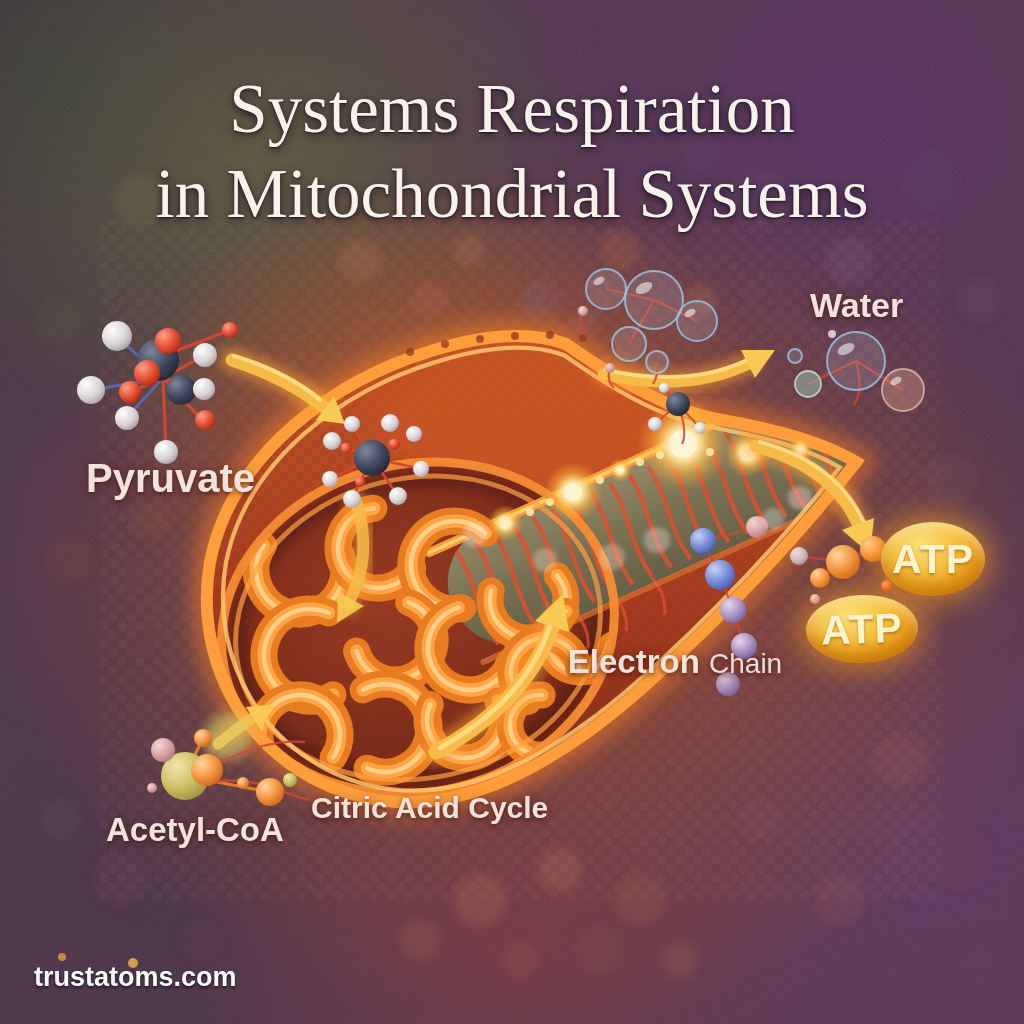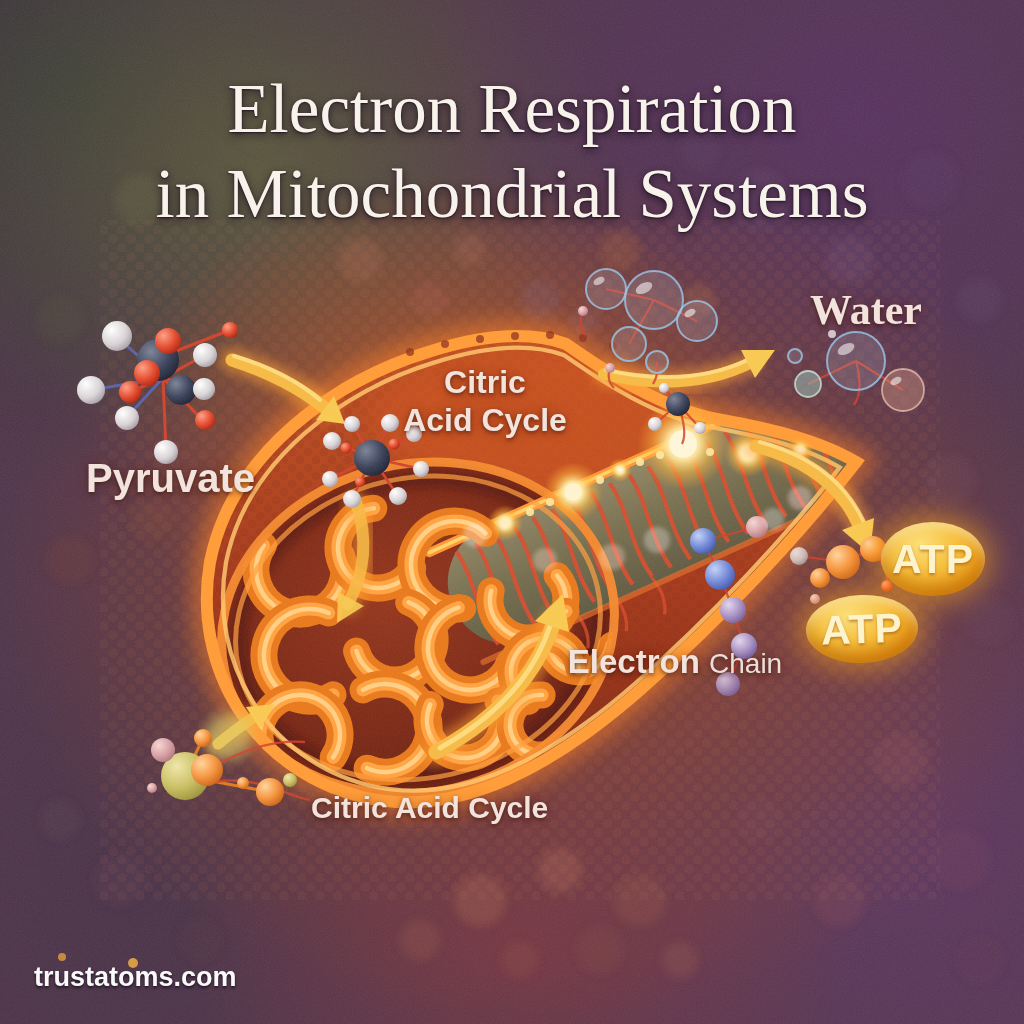--- a/index.html
+++ b/index.html
@@ -9,21 +9,21 @@
   .lbl{position:absolute;font-family:"Liberation Sans",sans-serif;font-weight:bold;
     color:#f2e3dc;text-shadow:0 2px 4px rgba(55,20,12,.6),0 0 12px rgba(90,30,20,.35);
     white-space:nowrap;}
   .title-line{position:absolute;left:0;width:1024px;text-align:center;
     font-family:"Liberation Serif",serif;font-weight:normal;color:#f8f3ea;font-size:69px;
     text-shadow:0 3px 8px rgba(25,12,30,.75),0 1px 2px rgba(30,15,35,.85);white-space:nowrap;}
   #title1{top:70px;}
   #title2{top:155px;}
   #lbl-pyruvate{left:86px;top:440px;font-size:40px;margin-top:16px;}
   .citric-top{left:385px;top:363px;width:200px;text-align:center;font-size:32px;line-height:38px;}
-  #lbl-water{left:810px;top:286px;font-size:42px;font-family:Liberation Serif, serif;}
+  #lbl-water{left:810px;top:286px;font-size:34px;}
   .etc-block{left:540px;top:641px;width:270px;text-align:center;font-size:33px;line-height:41px;}
   .etc-light{font-weight:normal;font-size:28px;color:#ecdfdb;}
   #lbl-citric-bottom{left:311px;top:791px;font-size:30px;}
   #lbl-acetyl{left:106px;top:811px;font-size:33px;}
   #lbl-site{left:34px;top:962px;font-size:27px;color:#fbfafa;font-weight:bold;
     text-shadow:0 2px 3px rgba(20,15,25,.8);}
   .atp-badge{position:absolute;display:flex;align-items:center;justify-content:center;
     border-radius:50%;
     background:radial-gradient(ellipse at 38% 30%, #fbe07a 0%, #f6bd3a 42%, #e89514 74%, #cf7d0a 100%);
     box-shadow:0 0 28px 7px rgba(255,165,30,.55), inset 0 -10px 16px rgba(170,90,0,.5),
@@ -551,41 +551,38 @@
   </g>
 
   <g>
     <circle cx="62" cy="957" r="4" fill="#cf8f3a" opacity=".9"></circle>
         <circle cx="133" cy="963" r="5" fill="#e2a43e" opacity=".9"></circle>
   </g>
 
   <rect width="1024" height="1024" filter="url(#grain)"></rect>
 </svg>
 
-<div class="title-line" id="title1">Electron Respiration</div>
+<div class="title-line" id="title1">Systems Respiration</div>
 <div class="title-line" id="title2">in Mitochondrial Systems</div>
 
 <div class="lbl" id="lbl-pyruvate">Pyruvate</div>
 
-<div class="lbl citric-top">
-  <div>Citric</div>
-  <div>Acid Cycle</div>
-</div>
 
 <div class="lbl" id="lbl-water">Water</div>
 
 <div class="lbl etc-block">
   <div>
     <span>Electron</span>
     <span class="etc-light">Chain</span>
   </div>
 </div>
 
 <div class="lbl" id="lbl-citric-bottom">Citric Acid Cycle</div>
 
+<div class="lbl" id="lbl-acetyl">Acetyl-CoA</div>
 
 <div class="atp-badge" id="atp1">
   <span>ATP</span>
 </div>
 <div class="atp-badge" id="atp2">
   <span>ATP</span>
 </div>
 
 <div class="lbl" id="lbl-site">trustatoms.com</div>
 

